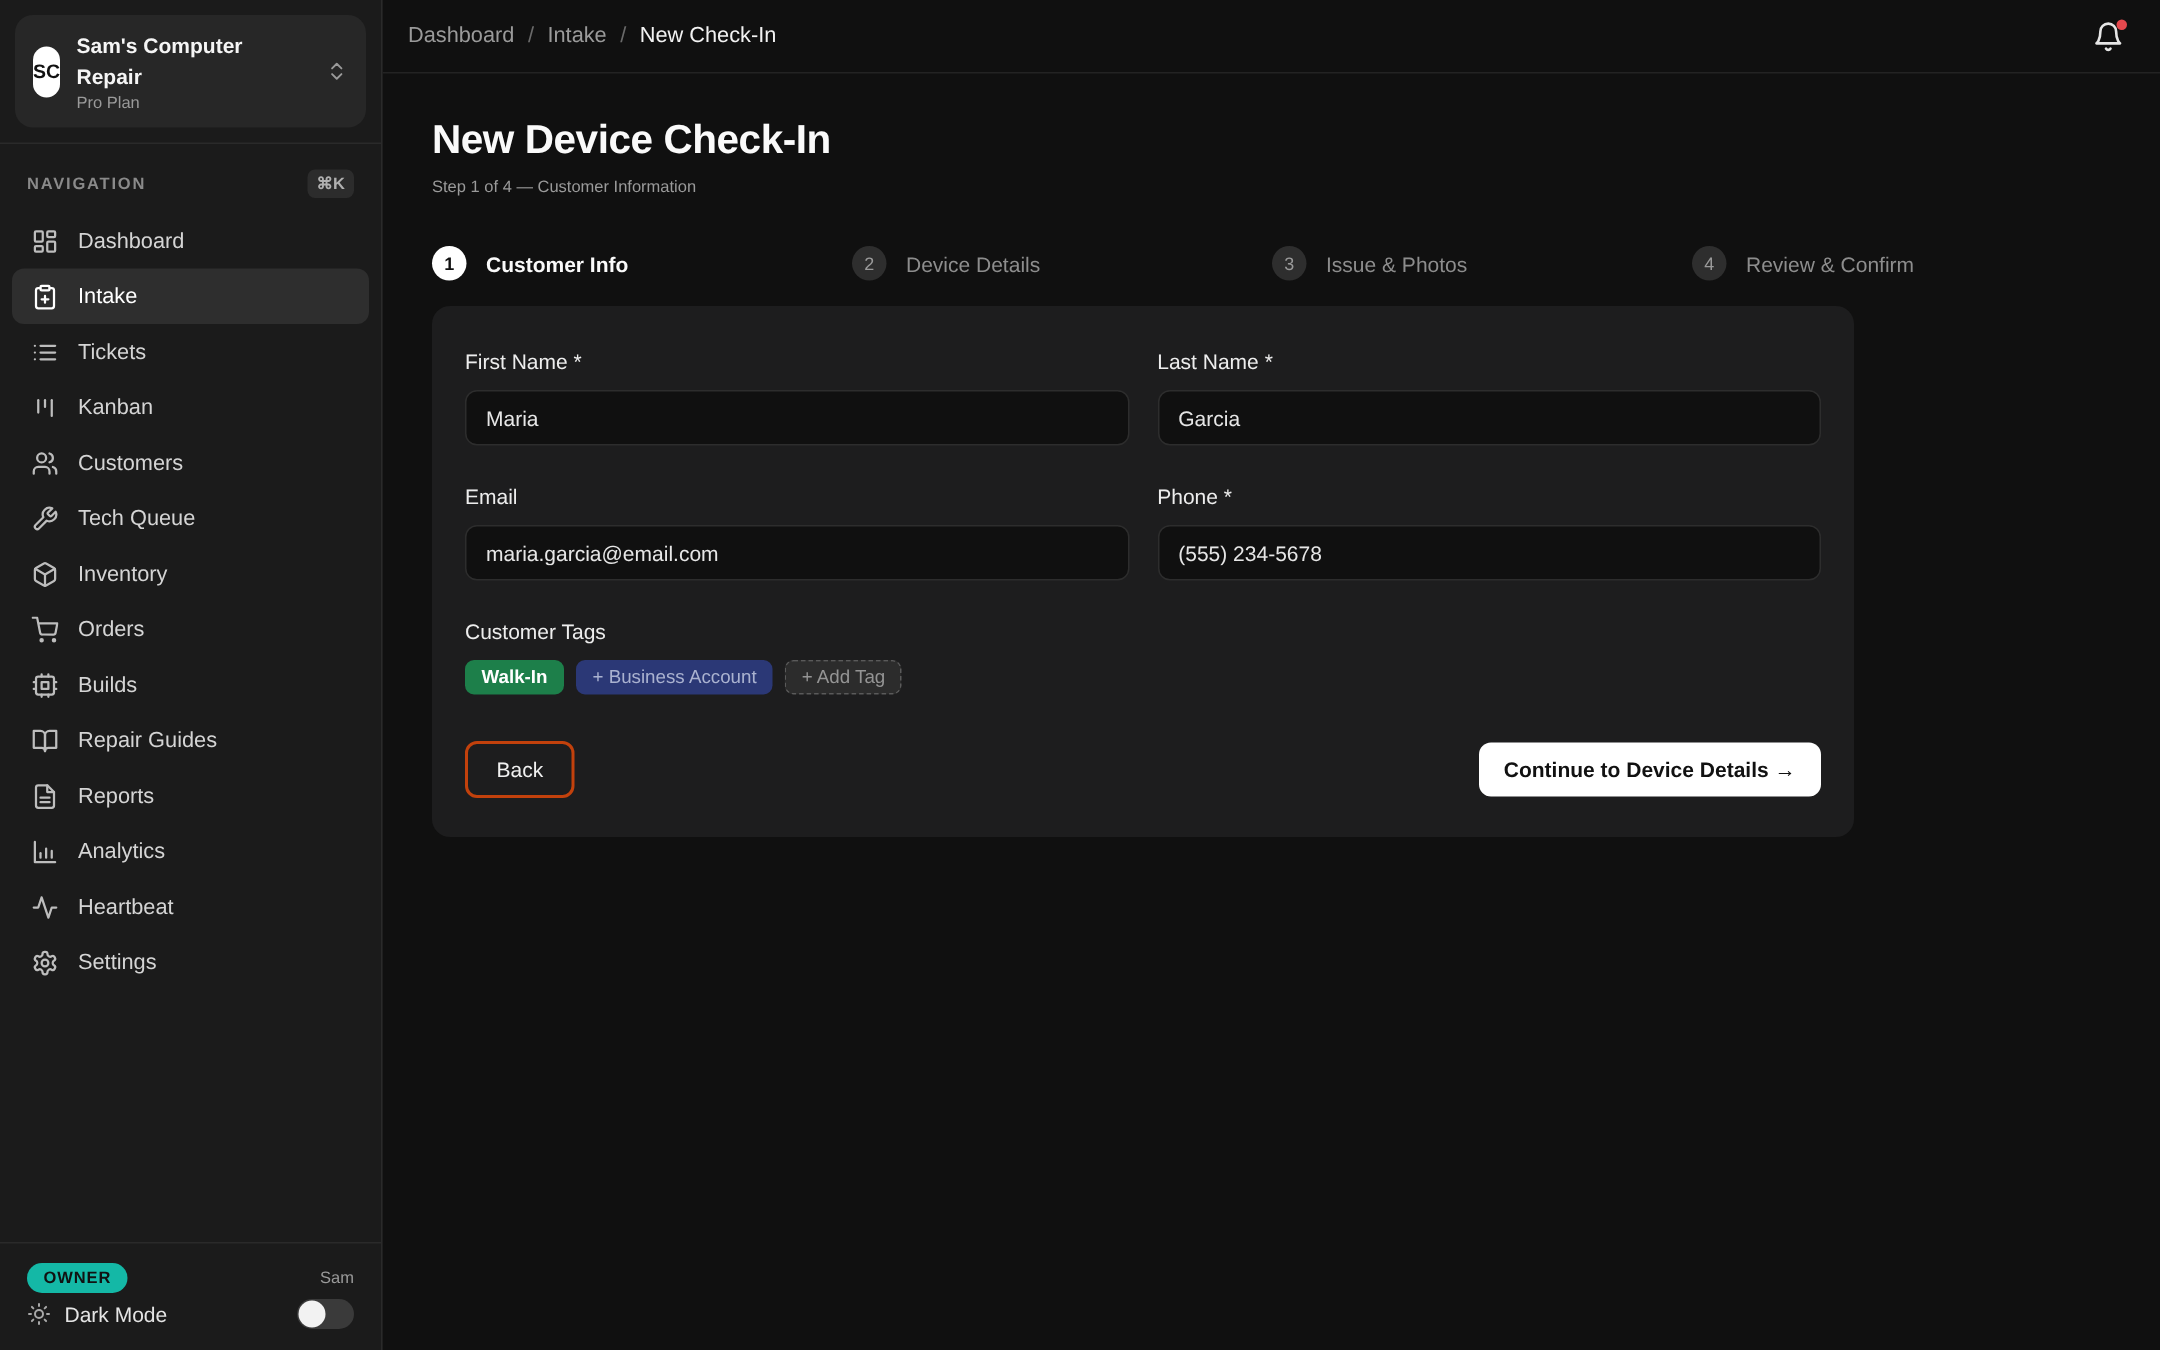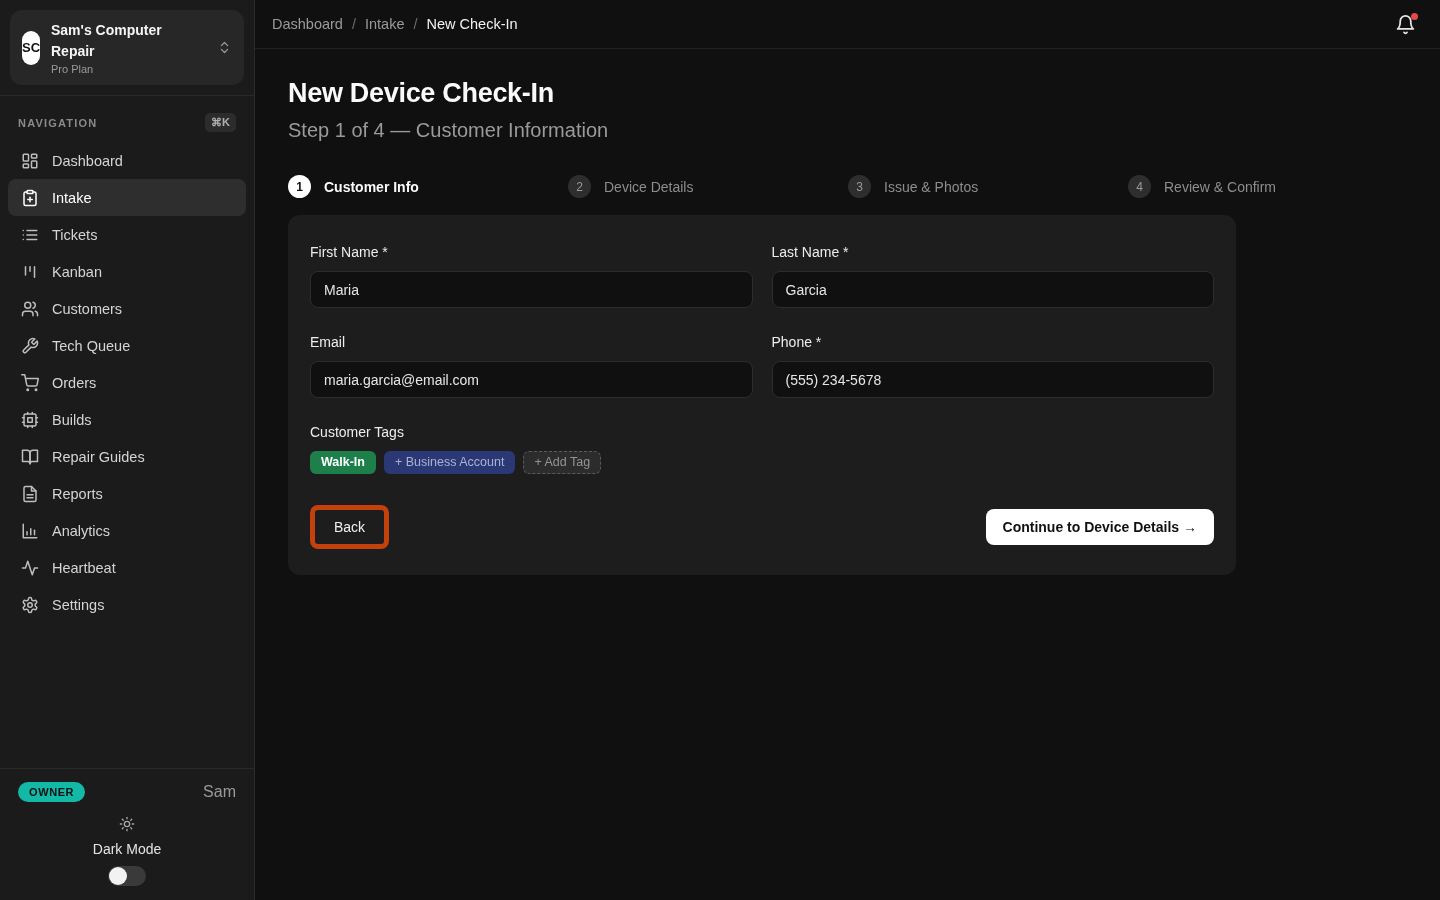--- a/index.html
+++ b/index.html
@@ -64,22 +64,22 @@
   .side-footer {
     margin-top:auto;
     border-top:1px solid #2a2a2a;
     padding:13px 18px 14px 18px;
   }
   .owner-row { display:flex; align-items:center; justify-content:space-between; }
   .owner-badge {
     background:#14b8a6; color:#111; font-size:11px; font-weight:700;
     letter-spacing:0.6px; border-radius:999px; padding:4px 11px;
   }
-  .owner-name { color:#9a9a9a; font-size:16px; }
-  .dark-row { display:flex; align-items:center; margin-top:14px; gap:9px;flex-direction:column; }
+  .owner-name { color:#9a9a9a; font-size:11px; }
+  .dark-row { display:flex; align-items:center; margin-top:4px; gap:9px; }
   .dark-label { color:#e4e4e4; font-size:14px; flex:1; }
   .sun { color:#a8a8a8; }
   .toggle {
     width:38px; height:20px; border-radius:999px; background:#3a3a3a;
     position:relative; cursor:pointer; flex:none;
   }
   .toggle-knob {
     position:absolute; left:1px; top:1px; width:18px; height:18px;
     border-radius:50%; background:#f2f2f2;
   }
@@ -95,21 +95,21 @@
   .crumb-sep { color:#6a6a6a; }
   .crumb.current { color:#f2f2f2; cursor:default; }
   .bell-wrap { margin-left:auto; position:relative; cursor:pointer; color:#e6e6e6; }
   .bell-dot {
     position:absolute; top:-1px; right:-2px; width:7px; height:7px;
     border-radius:50%; background:#e5484d;
   }
 
   .page { padding:29px 32px 0 33px; }
   .page-title { font-size:27px; font-weight:700; color:#fafafa; letter-spacing:-0.3px; }
-  .page-sub { font-size:20px; color:#9a9a9a; margin-top:10px; }
+  .page-sub { font-size:11px; color:#9a9a9a; margin-top:10px; }
 
   .steps { display:flex; margin-top:33px; }
   .step { flex:1; display:flex; align-items:center; gap:13px; cursor:pointer; }
   .step-circle {
     width:23px; height:23px; border-radius:50%; flex:none;
     background:#2e2e2e; color:#9a9a9a; font-size:12px;
     display:flex; align-items:center; justify-content:center;
   }
   .step-label { font-size:14px; color:#8d8d8d; }
   .step.active .step-circle { background:#ffffff; color:#111; font-weight:700; }
@@ -133,21 +133,21 @@
   .tag {
     font-size:12.5px; border-radius:6px; padding:4px 11px; cursor:pointer;
     line-height:1.2;
   }
   .tag-selected { background:#1d7f4a; color:#ffffff; font-weight:600; }
   .tag-blue { background:#2b3876; color:#aab2d0; }
   .tag-add { background:#2c2c2c; border:1px dashed #5a5a5a; color:#949494; padding:3px 10px; }
 
   .actions { display:flex; justify-content:space-between; align-items:center; margin-top:31px; }
   .btn-back {
-    background:transparent; border:5px solid #c2410c; color:#f0f0f0;
+    background:transparent; border:2px solid #c2410c; color:#f0f0f0;
     border-radius:8px; padding:9px 19px; font-size:14px; cursor:pointer;
     font-family:"Liberation Sans", sans-serif;
   }
   .btn-continue {
     background:#ffffff; border:none; color:#111111; font-weight:600;
     border-radius:8px; padding:10px 17px; font-size:14px; cursor:pointer;
     font-family:"Liberation Sans", sans-serif;
   }
 </style>
 </head>
@@ -233,20 +233,30 @@
         </span>
       <span>Customers</span>
     </div>
     <div class="nav-item">
       <span class="nicon">
           <svg width="18" height="18" viewBox="0 0 24 24" fill="none" stroke="currentColor" stroke-width="2" stroke-linecap="round" stroke-linejoin="round">
             <path d="M14.7 6.3a1 1 0 0 0 0 1.4l1.6 1.6a1 1 0 0 0 1.4 0l3.77-3.77a6 6 0 0 1-7.94 7.94l-6.91 6.91a2.12 2.12 0 0 1-3-3l6.91-6.91a6 6 0 0 1 7.94-7.94l-3.76 3.76z"></path>
           </svg>
         </span>
       <span>Tech Queue</span>
+    </div>
+    <div class="nav-item">
+      <span class="nicon">
+          <svg width="18" height="18" viewBox="0 0 24 24" fill="none" stroke="currentColor" stroke-width="2" stroke-linecap="round" stroke-linejoin="round">
+            <path d="M21 16V8a2 2 0 0 0-1-1.73l-7-4a2 2 0 0 0-2 0l-7 4A2 2 0 0 0 3 8v8a2 2 0 0 0 1 1.73l7 4a2 2 0 0 0 2 0l7-4A2 2 0 0 0 21 16z"></path>
+            <polyline points="3.27 6.96 12 12.01 20.73 6.96"></polyline>
+            <line x1="12" y1="22.08" x2="12" y2="12"></line>
+          </svg>
+        </span>
+      <span>Inventory</span>
     </div>
     <div class="nav-item">
       <span class="nicon">
           <svg width="18" height="18" viewBox="0 0 24 24" fill="none" stroke="currentColor" stroke-width="2" stroke-linecap="round" stroke-linejoin="round">
             <circle cx="9" cy="21" r="1"></circle>
             <circle cx="20" cy="21" r="1"></circle>
             <path d="M1 1h4l2.68 13.39a2 2 0 0 0 2 1.61h9.72a2 2 0 0 0 2-1.61L23 6H6"></path>
           </svg>
         </span>
       <span>Orders</span>

